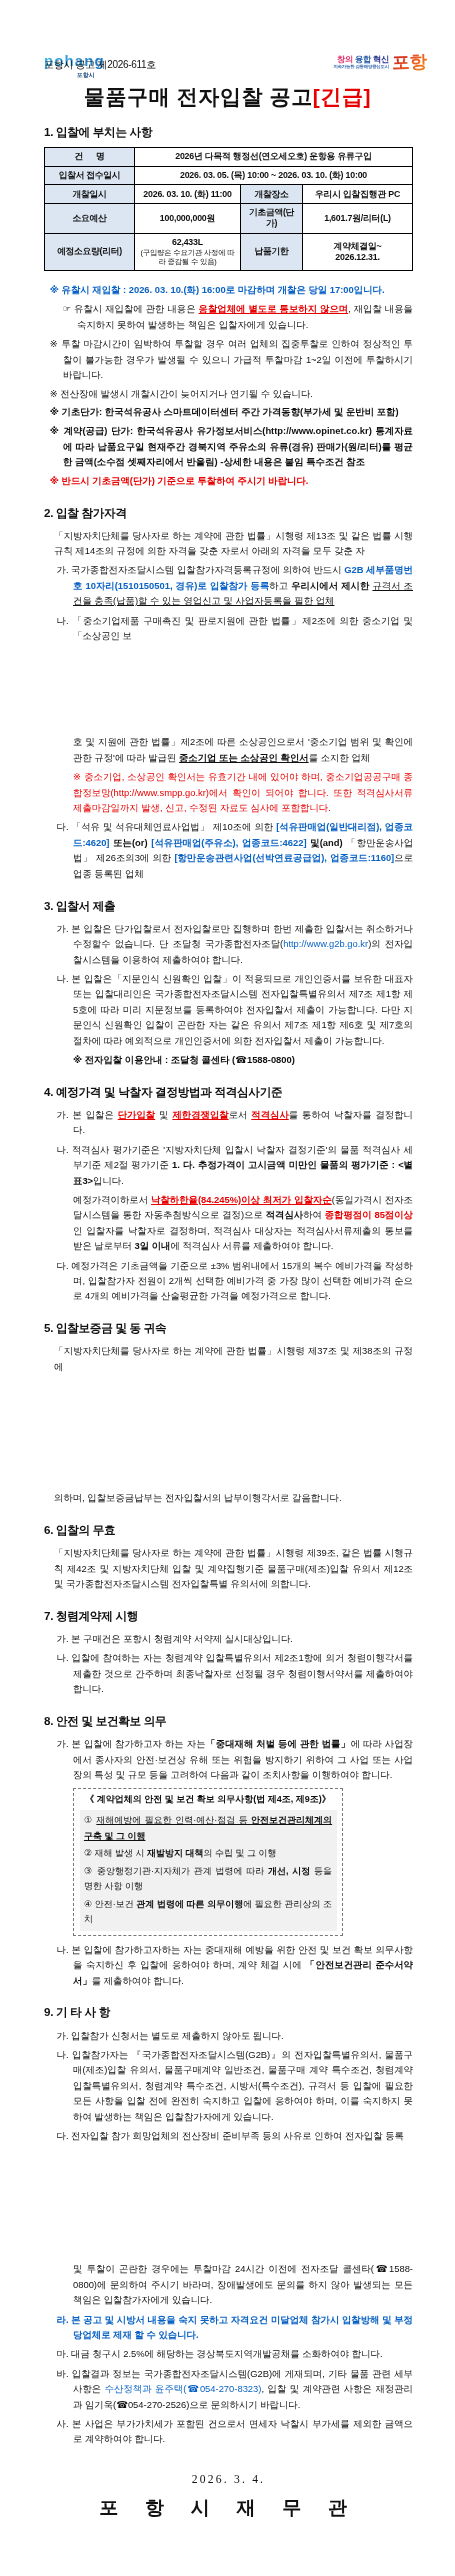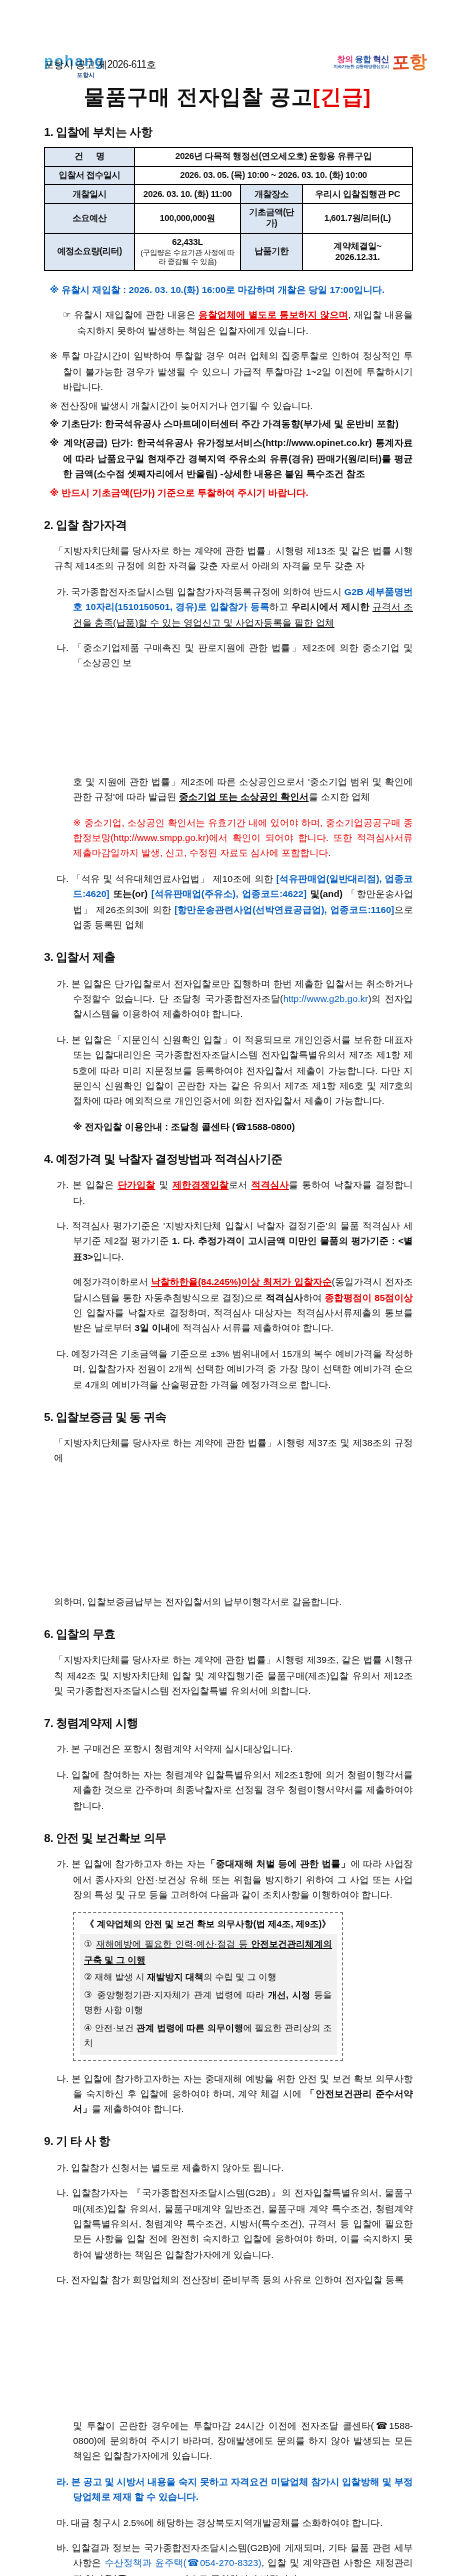--- a/index.html
+++ b/index.html
@@ -29,21 +29,21 @@
   .slg-mark{font-family:"Liberation Serif","DejaVu Serif",serif;font-size:17.6px;font-weight:900;line-height:19px;
     background:linear-gradient(135deg,#c5161d,#e8541e,#f08f1d);-webkit-background-clip:text;background-clip:text;-webkit-text-fill-color:transparent;
     transform:rotate(-2deg);}
   
   .notice-no{margin:4px 0 0 0;padding-left:44px;font-size:10px;letter-spacing:-0.3px;}
   .doc-title{margin:13.2px 0 0 0;text-align:center;font-size:21px;line-height:22px;font-weight:800;letter-spacing:0.6px;}
   .redtitle{color:var(--red);}
   
   h2{font-size:11.6px;line-height:16.5px;margin:16.5px 0 6.6px 0;letter-spacing:-0.3px;}
   .sec{margin:0;}
-  p{margin:10px 0;text-align:justify;}
+  p{margin:4px 0;text-align:justify;}
   .indent1{padding-left:10px;}                    
   .li{padding-left:29px;text-indent:-16.5px;}       
   .cont{padding-left:29px;}                       
   .note{padding-left:19px;text-indent:-13.2px;margin:3.3px 0;}
   .note2{padding-left:33px;text-indent:-14.3px;}
   .b{font-weight:bold;}
   .u{text-decoration:underline;}
   .bu{font-weight:bold;text-decoration:underline;}
   .blue{color:var(--blue);font-weight:bold;}
   .bluetext{color:var(--blue);}

